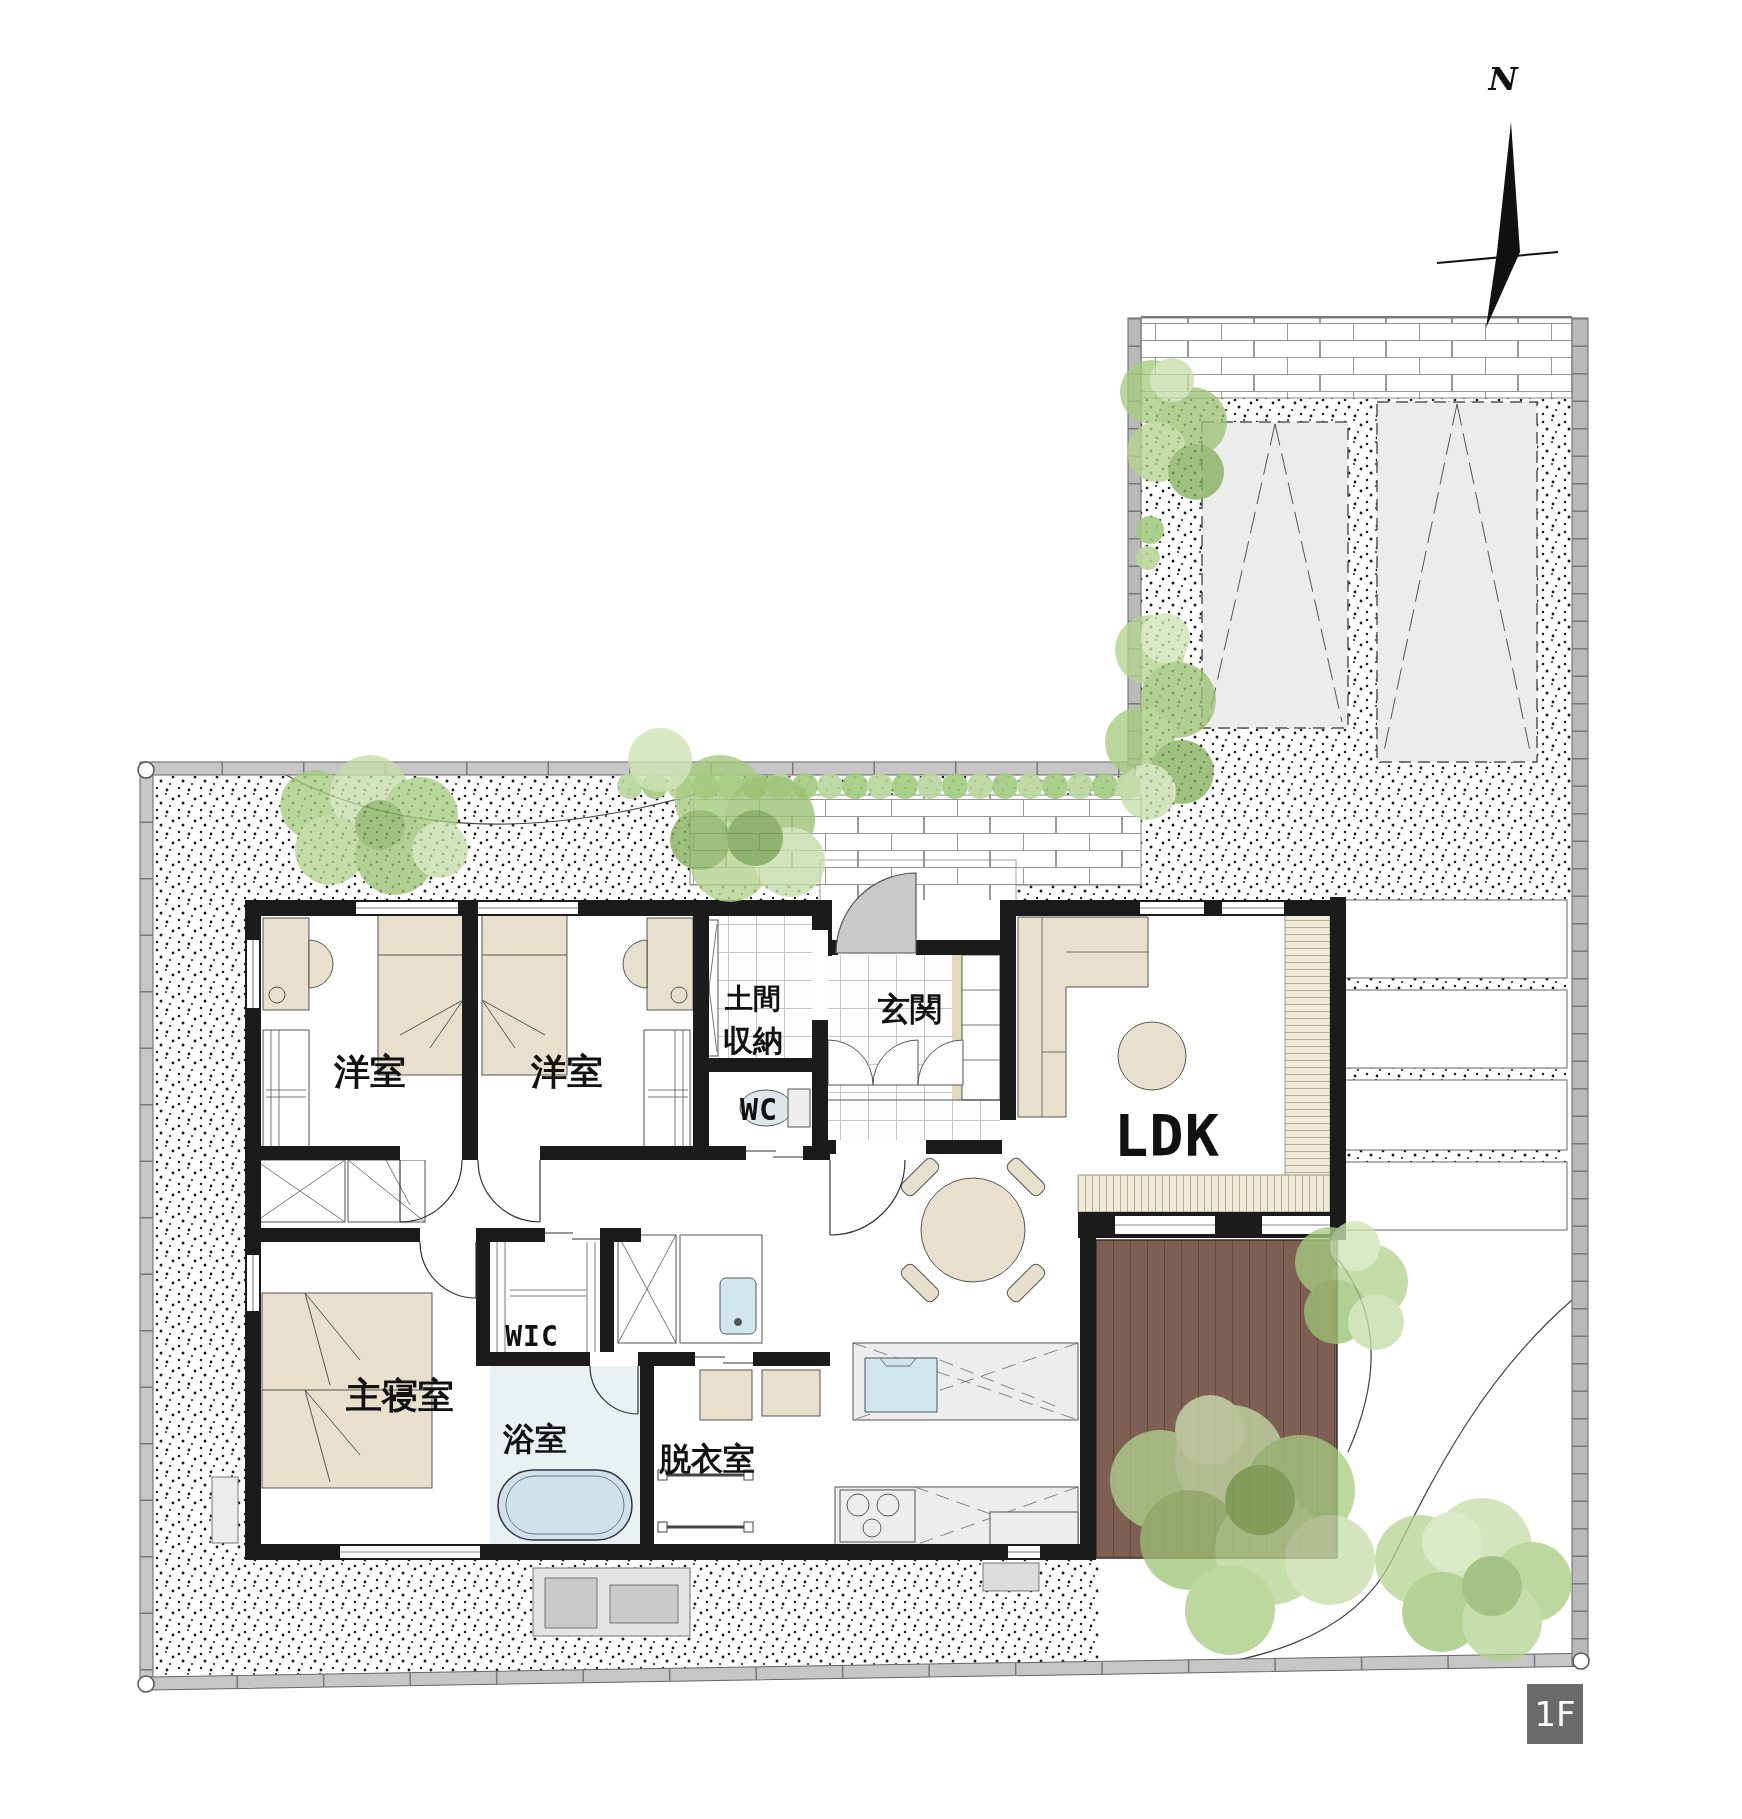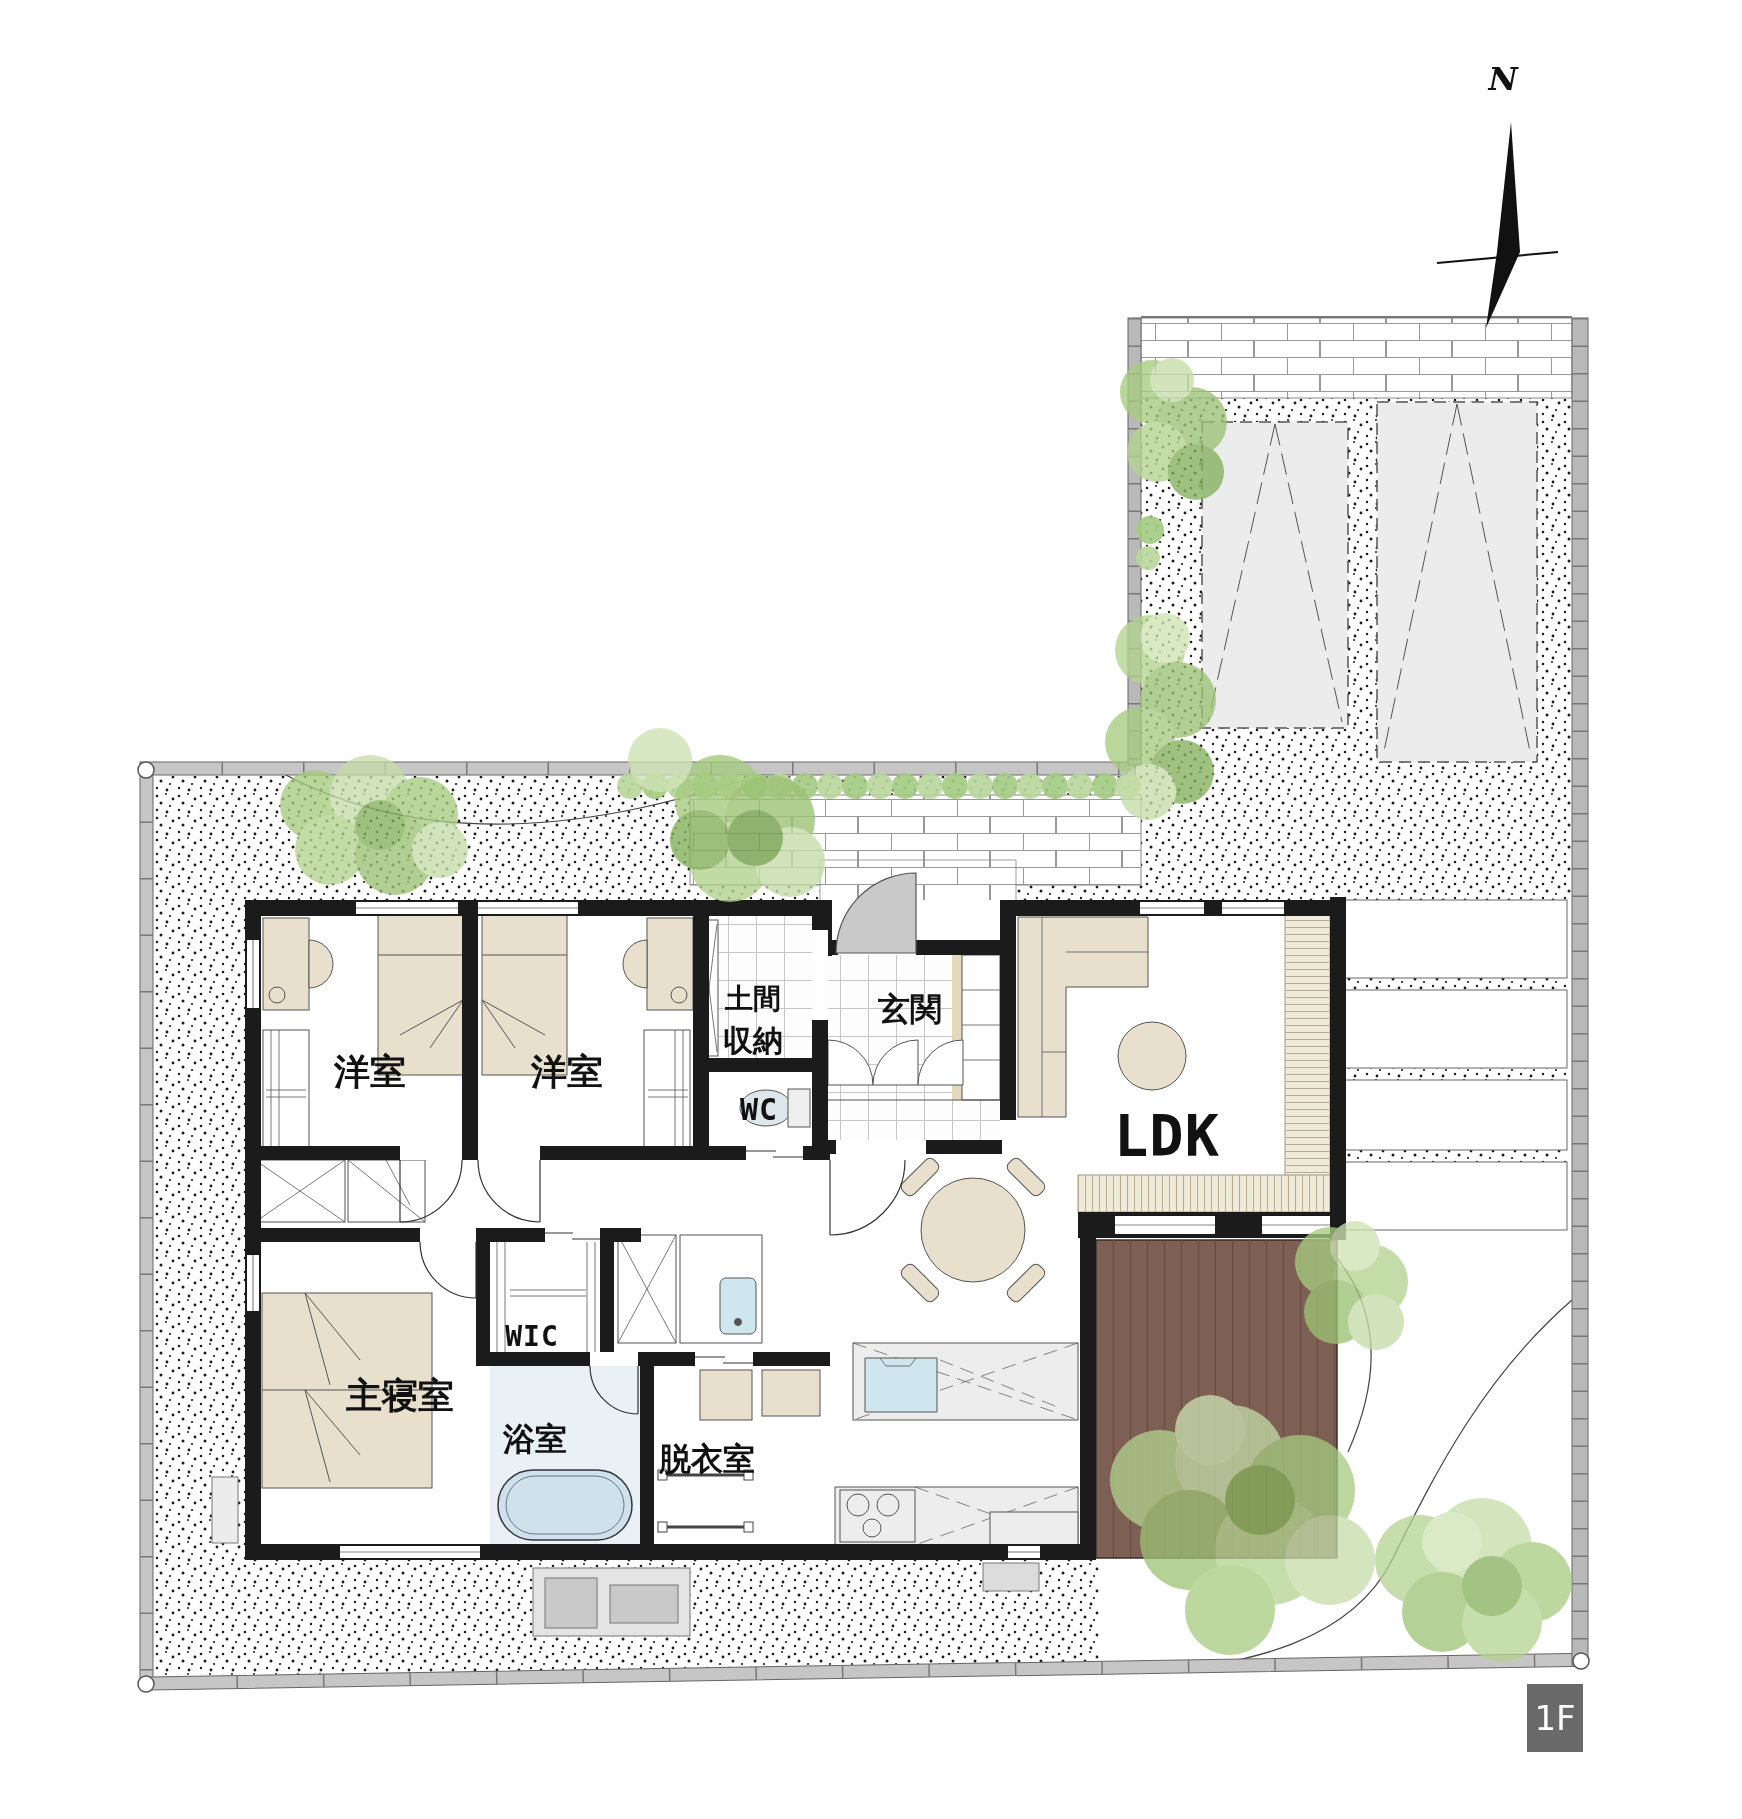--- a/index.html
+++ b/index.html
@@ -3,21 +3,21 @@
 <meta charset="utf-8">
 <style>
   html,body{margin:0;padding:0;background:#ffffff;}
   .canvas{position:relative;width:1742px;height:1819px;background:#fff;overflow:hidden;
           font-family:"DejaVu Sans",sans-serif;}
   .canvas svg{position:absolute;left:0;top:0;}
   .lbl{position:absolute;transform:translate(-50%,-50%);color:#111;font-weight:600;
        white-space:nowrap;line-height:1.1;text-align:center;}
   .lbl.mono{font-family:"DejaVu Sans Mono",monospace;font-weight:700;letter-spacing:1px;}
   .lbl.serif{font-family:"DejaVu Serif",serif;font-weight:700;font-style:italic;}
-  .badge{position:absolute;left:1527px;top:1684px;width:56px;height:68px;background:#6a6a6a;
+  .badge{position:absolute;left:1527px;top:1684px;width:56px;height:60px;background:#6a6a6a;
          color:#fff;display:flex;align-items:center;justify-content:center;
          font-family:"DejaVu Sans",sans-serif;font-size:34px;font-weight:500;}
 </style>
 </head>
 <body>
 
 <div class="canvas">
 
 <svg width="1742" height="1819" viewBox="0 0 1742 1819">
   <defs>

